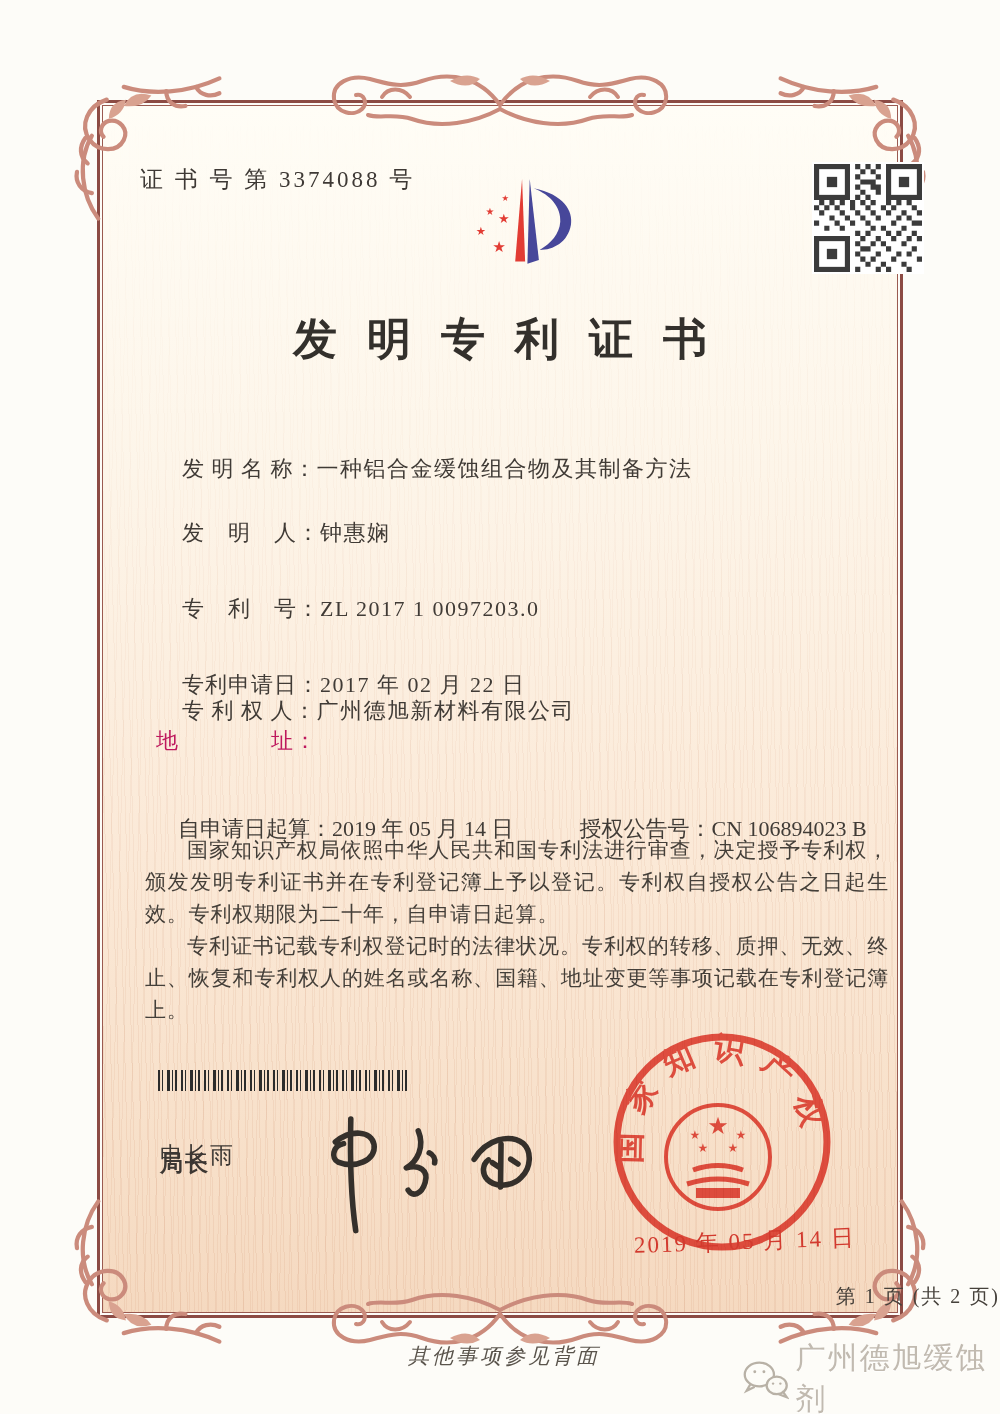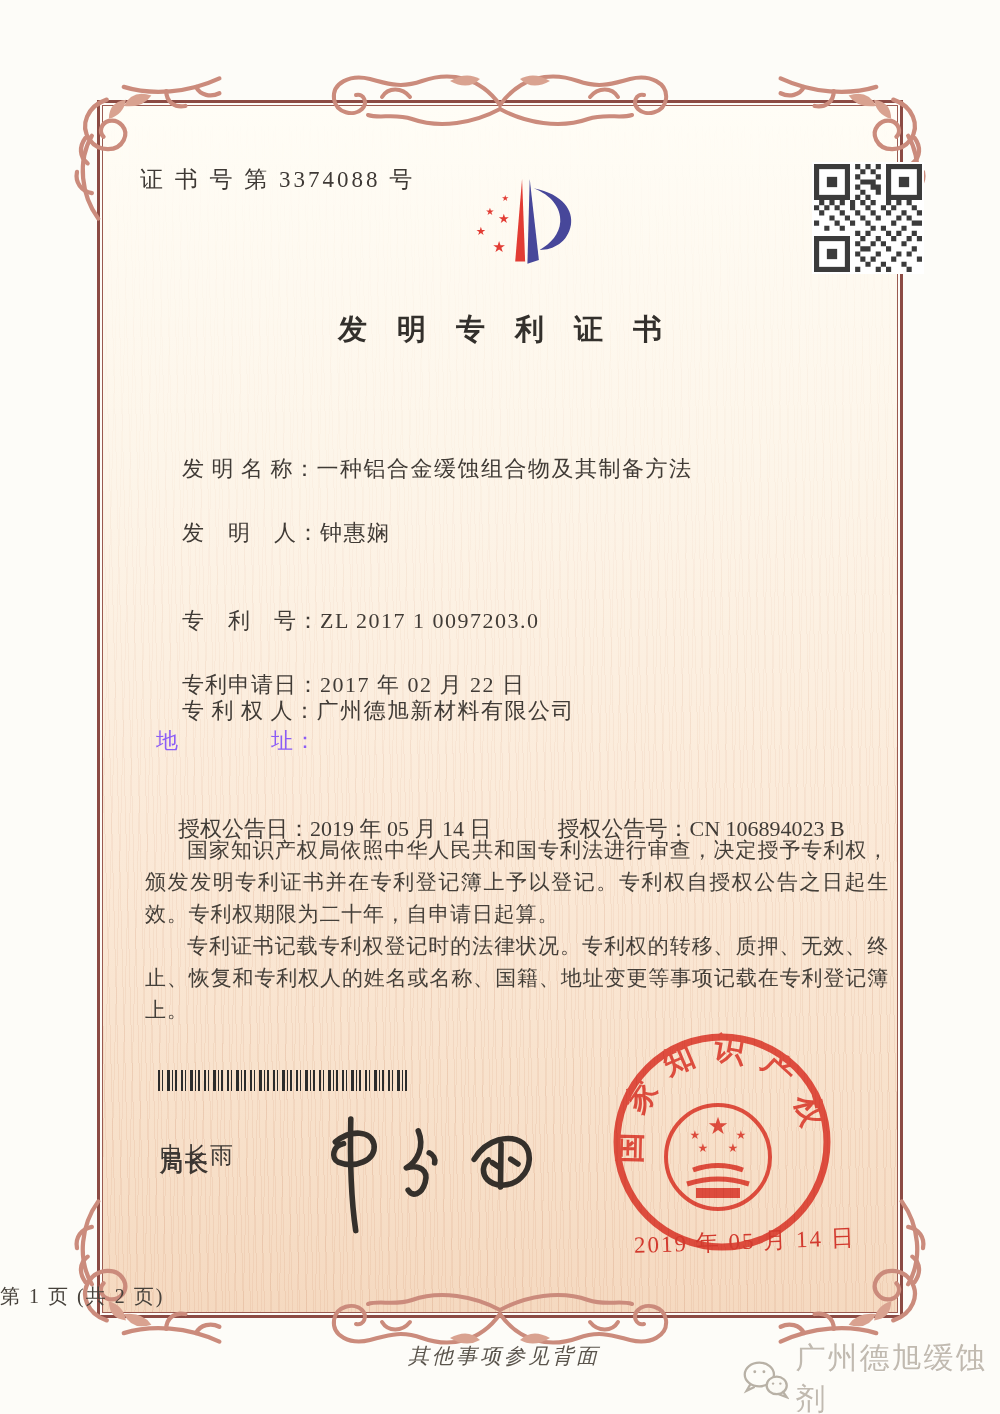--- a/index.html
+++ b/index.html
@@ -21,26 +21,26 @@
     mask-image:linear-gradient(180deg,transparent 0%,rgba(0,0,0,.25) 30%,rgba(0,0,0,.7) 60%,#000 85%);}
   .flourish{position:absolute;pointer-events:none;}
   .flourish svg{display:block;width:100%;height:100%;}
   .fl-stroke{stroke:#cb8b7c;fill:none;stroke-width:4;stroke-linecap:round;}
   .fl-fill{fill:#d9a290;stroke:none;}
   
   .cert-no{position:absolute;left:140px;top:164px;font-size:23px;letter-spacing:3px;color:#3e3935;}
   .patent-logo{position:absolute;left:448px;top:155px;width:168px;height:132px;}
   .qr{position:absolute;left:812px;top:162px;width:108px;height:108px;background:#fff;padding:2px;}
   .title{position:absolute;left:0;right:0;top:310px;text-align:center;
-    font-size:29px;font-weight:bold;color:#33302c;}
+    font-size:44px;font-weight:bold;color:#33302c;}
   .title span{letter-spacing:30px;margin-right:-30px;}
   
   .frow{position:absolute;left:156px;font-size:22px;letter-spacing:1px;color:#403b36;white-space:pre;}
   .frow .val{letter-spacing:1.5px;}
-  .addr-wrap{position:absolute;left:156px;top:726px;display:flex;font-size:22px;color:#8b5cf6;}
+  .addr-wrap{position:absolute;left:156px;top:726px;display:flex;font-size:22px;color:#be185d;}
   .addr-wrap .lab{white-space:pre;flex:0 0 auto;letter-spacing:1px;}
   .addr-lines div{line-height:33px;letter-spacing:1px;}
   .grant-row{position:absolute;left:156px;top:788px;font-size:22px;color:#403b36;white-space:pre;}
   .grant-row .gap{display:inline-block;width:66px;}
   
   .paras{position:absolute;left:145px;top:834px;width:744px;font-size:21px;
     line-height:32px;color:#443f39;text-align:justify;letter-spacing:.8px;}
   .paras p{margin:0;text-indent:2em;}
   
   .barcode{position:absolute;left:158px;top:1070px;width:252px;height:21px;
@@ -48,21 +48,21 @@
       #2c2c2c 0 2px,transparent 2px 4px,#2c2c2c 4px 5px,transparent 5px 9px,
       #2c2c2c 9px 12px,transparent 12px 14px,#2c2c2c 14px 15px,transparent 15px 17px,
       #2c2c2c 17px 19px,transparent 19px 23px);}
   .director-title{position:absolute;left:160px;top:1148px;font-size:23px;letter-spacing:2px;color:#3c3733;font-weight:bold;}
   .director-name{position:absolute;left:160px;top:1140px;font-size:23px;letter-spacing:2px;color:#3c3733;}
   .signature{position:absolute;left:318px;top:1108px;width:232px;height:132px;transform:rotate(-2deg);}
   .seal{position:absolute;left:609px;top:1029px;width:226px;height:226px;
     opacity:.9;mix-blend-mode:multiply;}
   .seal-date{position:absolute;left:634px;top:1226px;font-size:23px;letter-spacing:2px;
     color:#d23a2e;transform:rotate(-2deg);white-space:pre;}
-  .page-info{position:absolute;left:0;right:0;top:1283px;text-align:left;
+  .page-info{position:absolute;left:0;right:0;top:1283px;text-align:right;
     font-size:20px;letter-spacing:2px;color:#46413b;z-index:5;white-space:pre;}
   .back-note{position:absolute;left:8px;right:0;top:1342px;text-align:center;
     font-size:21px;letter-spacing:3px;color:#5a544c;font-style:italic;}
   .watermark{position:absolute;left:742px;top:1338px;display:flex;align-items:center;gap:6px;}
   .watermark .wm-text{font-size:30px;letter-spacing:2px;color:#c1bab0;
     text-shadow:0 1px 0 #ffffff;font-family:"Liberation Sans","DejaVu Sans",sans-serif;}
   .wm-icon{width:52px;height:44px;}
 </style>
 </head>
 <body>
@@ -155,34 +155,34 @@
   <div class="title">
     <span>发明专利证书</span>
   </div>
 
   <div class="frow" style="top:428px;">
     <span>发 明 名 称：</span><span class="val">一种铝合金缓蚀组合物及其制备方法</span>
   </div>
   <div class="frow" style="top:492px;">
     <span>发　明　人：</span><span class="val">钟惠娴</span>
   </div>
-  <div class="frow" style="top:580px;">
+  <div class="frow" style="top:568px;">
     <span>专　利　号：</span><span class="val">ZL 2017 1 0097203.0</span>
   </div>
   <div class="frow" style="top:644px;">
     <span>专利申请日：</span><span class="val">2017 年 02 月 22 日</span>
   </div>
   <div class="frow" style="top:670px;">
     <span>专 利 权 人：</span><span class="val">广州德旭新材料有限公司</span>
   </div>
   <div class="addr-wrap">
     <span class="lab">地　　　　址：</span>
   </div>
   <div class="grant-row">
-    <span>授权公告日：</span><span class="val">2019 年 05 月 14 日</span><span class="gap"></span><span>授权公告号：</span><span class="val">CN 106894023 B</span>
+    <span>自申请日起算：</span><span class="val">2019 年 05 月 14 日</span><span class="gap"></span><span>授权公告号：</span><span class="val">CN 106894023 B</span>
   </div>
 
   <div class="paras">
     <p>国家知识产权局依照中华人民共和国专利法进行审查，决定授予专利权，颁发发明专利证书并在专利登记簿上予以登记。专利权自授权公告之日起生效。专利权期限为二十年，自申请日起算。</p>
     <p>专利证书记载专利权登记时的法律状况。专利权的转移、质押、无效、终止、恢复和专利权人的姓名或名称、国籍、地址变更等事项记载在专利登记簿上。</p>
   </div>
 
   <div class="barcode"></div>
 
   <div class="director-title">局长</div>

